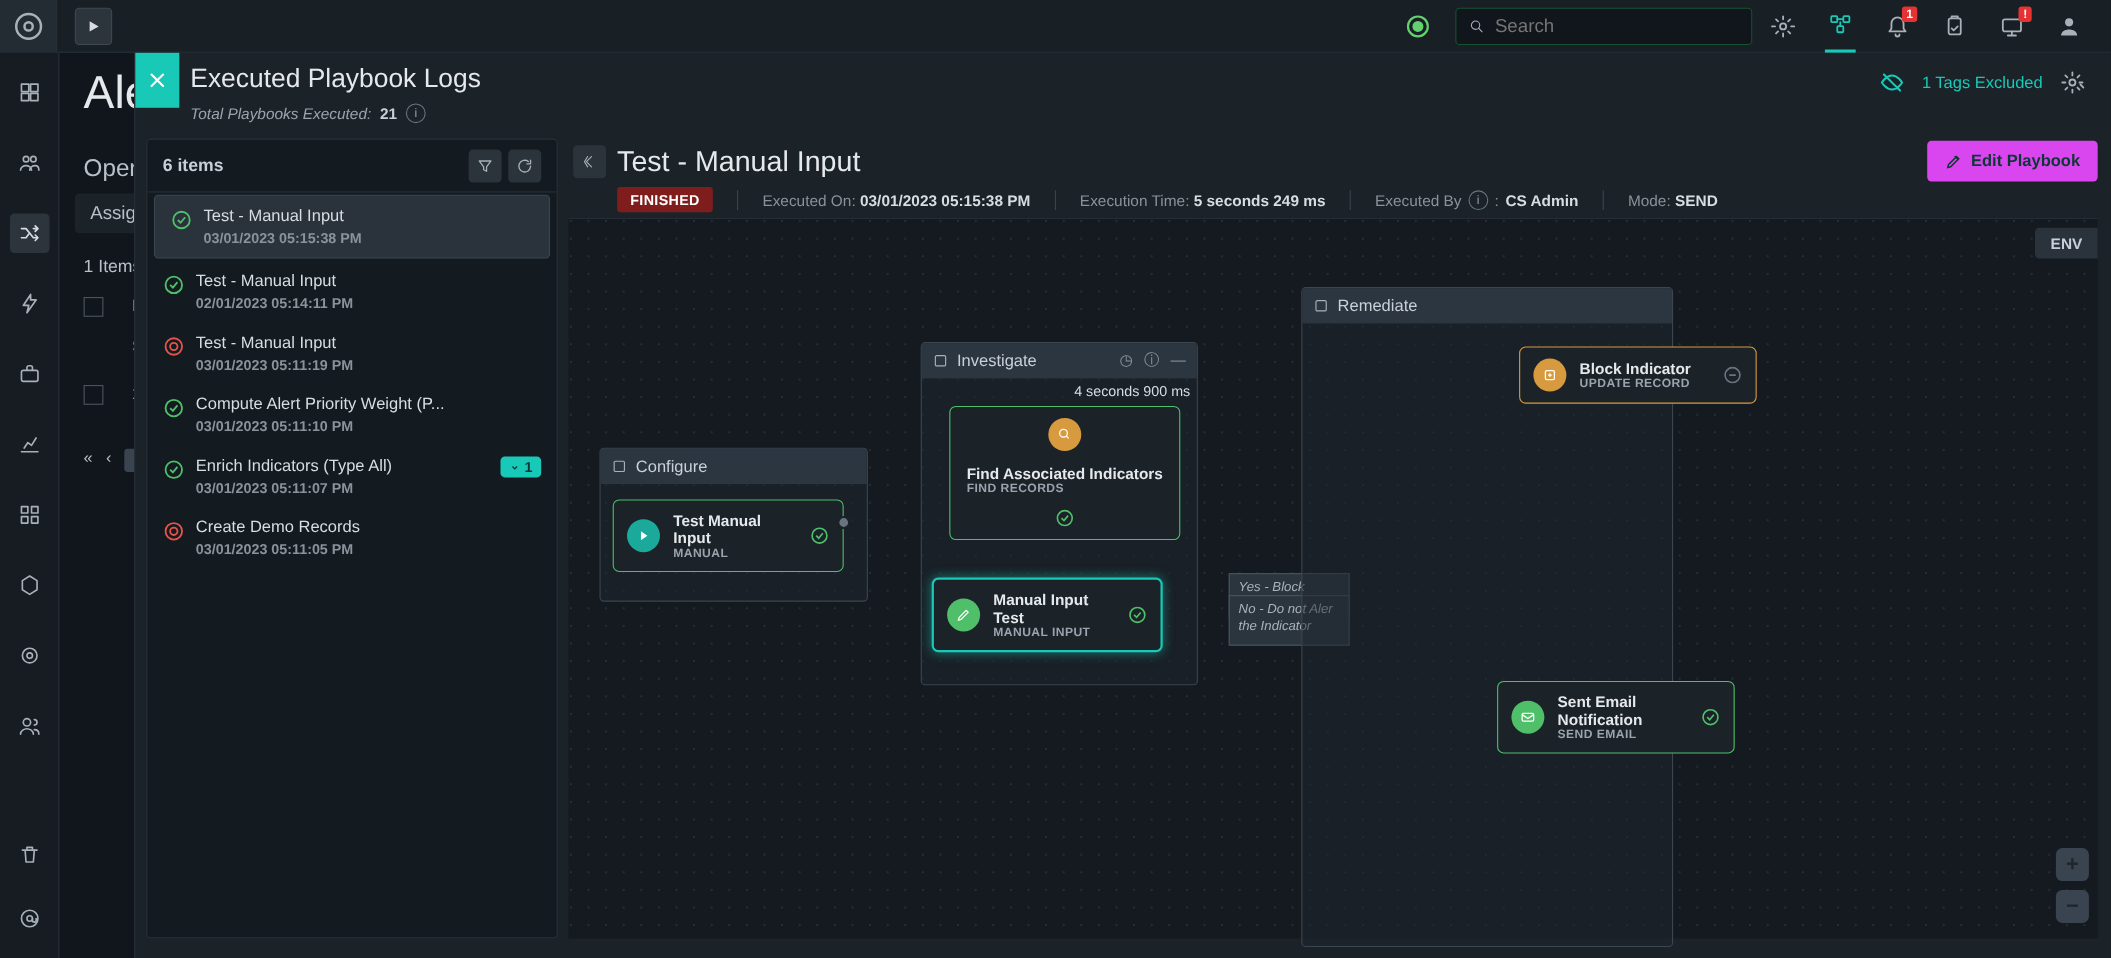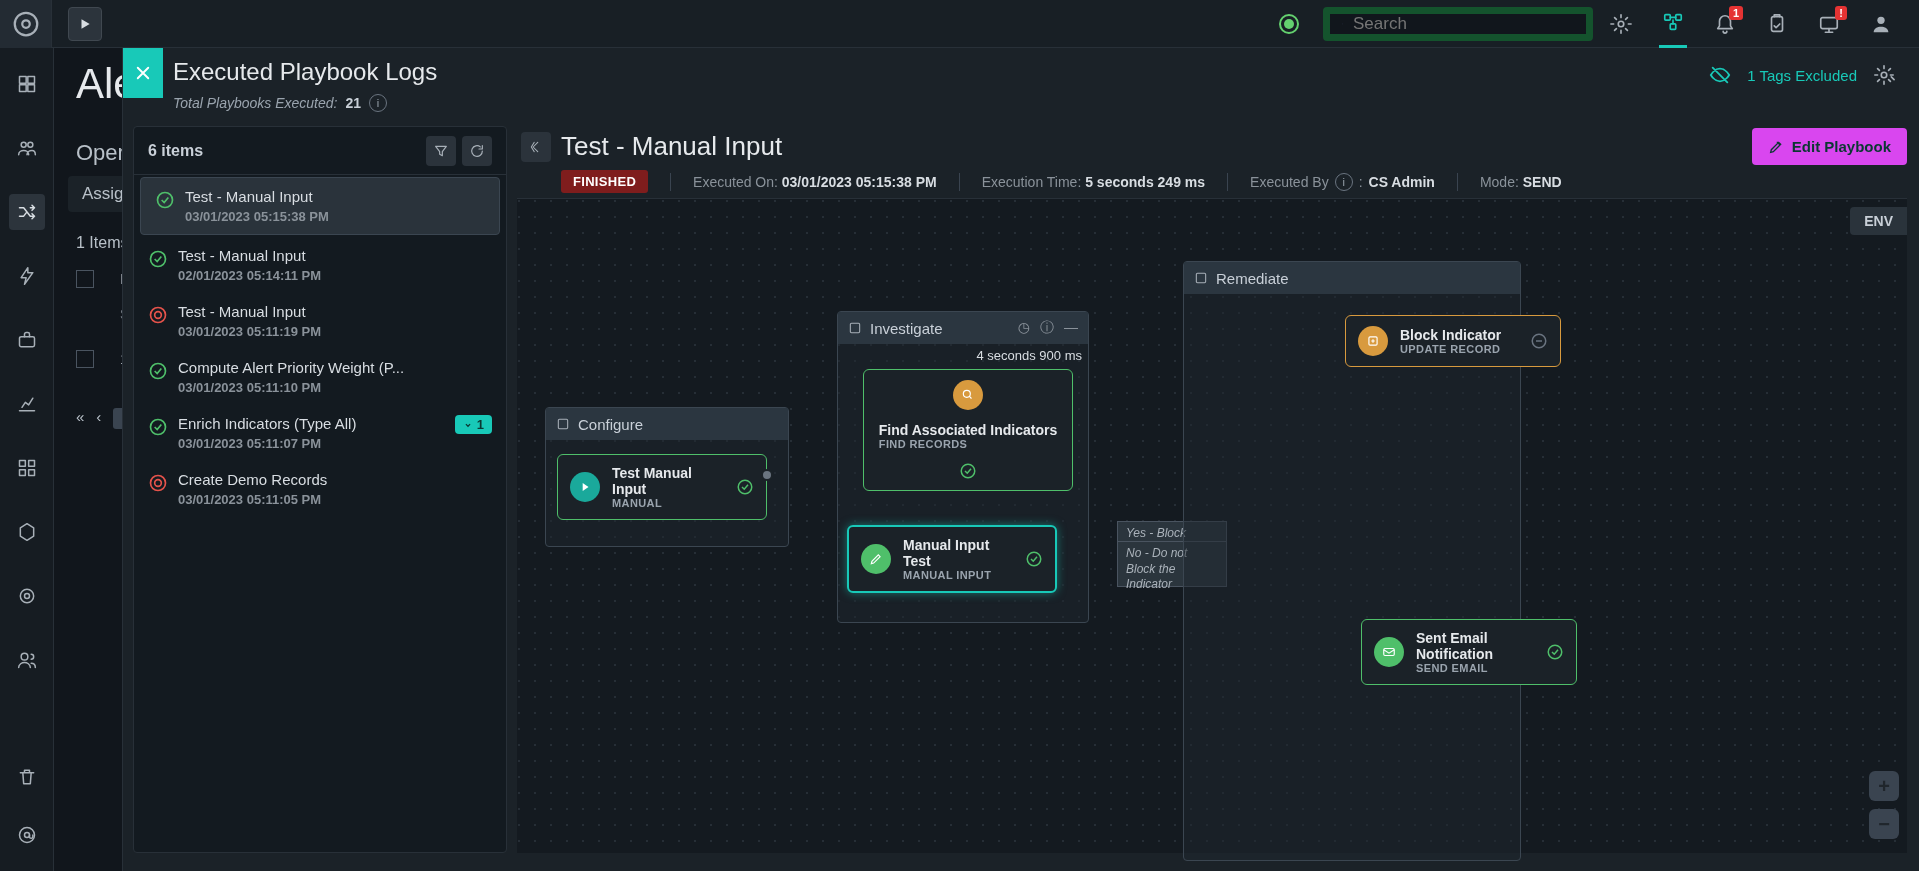--- a/index.html
+++ b/index.html
@@ -7,21 +7,21 @@
   svg { display:block; }
 
   
   .topbar { position:absolute; top:0; left:0; right:0; height:48px; background:#181f25; border-bottom:1px solid #283038; display:flex; align-items:center; }
   .topbar-left { width:52px; height:48px; background:#232b33; display:flex; align-items:center; justify-content:center; border-right:1px solid #283038; }
   .circ-btn { width:30px; height:30px; border-radius:6px; display:flex; align-items:center; justify-content:center; }
   .play-btn { width:34px; height:34px; margin-left:16px; background:#2c343c; border-radius:4px; display:flex; align-items:center; justify-content:center; border:1px solid #404850;}
   .spacer { flex:1; }
   .status-dot { width:20px; height:20px; border-radius:50%; border:2px solid #64d16f; margin-right:24px; display:flex; align-items:center; justify-content:center;}
   .status-dot::after{content:"";width:10px;height:10px;border-radius:50%;background:#64d16f;}
-  .search-box { background:#11161c; border:7px solid #14532d; border-radius:4px; height:34px; width:270px; display:flex; align-items:center; padding:0 12px; color:#7c848c; margin-right:14px;}
+  .search-box { background:#11161c; border:1px solid #14532d; border-radius:4px; height:34px; width:270px; display:flex; align-items:center; padding:0 12px; color:#7c848c; margin-right:14px;}
   .search-box input{ background:transparent; border:none; color:#c9d0d8; outline:none; margin-left:10px; font-size:17px; }
   .topbar-icons { display:flex; align-items:center; gap:24px; padding-right:24px; height:100%;}
   .tb-icon { position:relative; width:28px; height:48px; display:flex; align-items:center; justify-content:center;}
   .tb-icon.active { border-bottom:3px solid #18c9b8; }
   .badge { position:absolute; top:6px; right:-4px; background:#e53333; color:#fff; font-size:11px; padding:0 4px; border-radius:3px; line-height:14px; font-weight:600;}
 
   
   .rail { position:absolute; top:48px; left:0; width:54px; bottom:0; background:#161c22; border-right:1px solid #283038; display:flex; flex-direction:column; align-items:center; padding-top:18px; gap:28px;}
   .rail-item{ width:36px; height:36px; display:flex; align-items:center; justify-content:center; border-radius:4px; }
   .rail-item.active{ background:#2c343c; }
@@ -507,31 +507,31 @@
             <div class="node-title">Manual Input Test</div>
             <div class="node-sub">MANUAL INPUT</div>
           </span>
         <svg class="node-ok" viewBox="0 0 24 24">
             <circle cx="12" cy="12" r="9" stroke="#4fbf6a" stroke-width="2" fill="none"></circle>
             <path d="M8 12l3 3 5-6" stroke="#4fbf6a" stroke-width="2" fill="none"></path>
           </svg>
       </div>
 
       <div class="decision top" style="left:600px; top:322px;">Yes - Block Indicator</div>
-      <div class="decision" style="left:600px; top:342px; height:46px;">No - Do not Block the Indicator</div>
+      <div class="decision" style="left:600px; top:342px; height:46px;">No - Do not Aler the Indicator</div>
 
       <div class="group" style="left:666px; top:62px; width:338px; height:600px;">
         <div class="group-hdr">
             <svg width="14" height="14" viewBox="0 0 24 24">
               <rect x="4" y="4" width="16" height="16" rx="2" class="iconstroke"></rect>
             </svg>
             <span>Remediate</span>
           </div>
       </div>
-      <div class="node orange" style="left:828px; top:116px; width:216px;">
+      <div class="node orange" style="left:864px; top:116px; width:216px;">
         <span class="node-ic amber">
             <svg width="14" height="14" viewBox="0 0 24 24">
               <rect x="5" y="5" width="14" height="14" rx="2" stroke="#fff" stroke-width="2" fill="none"></rect>
               <path d="M9 12h6M12 9v6" stroke="#fff" stroke-width="2"></path>
             </svg>
           </span>
         <span class="node-body">
             <div class="node-title">Block Indicator</div>
             <div class="node-sub">UPDATE RECORD</div>
           </span>

